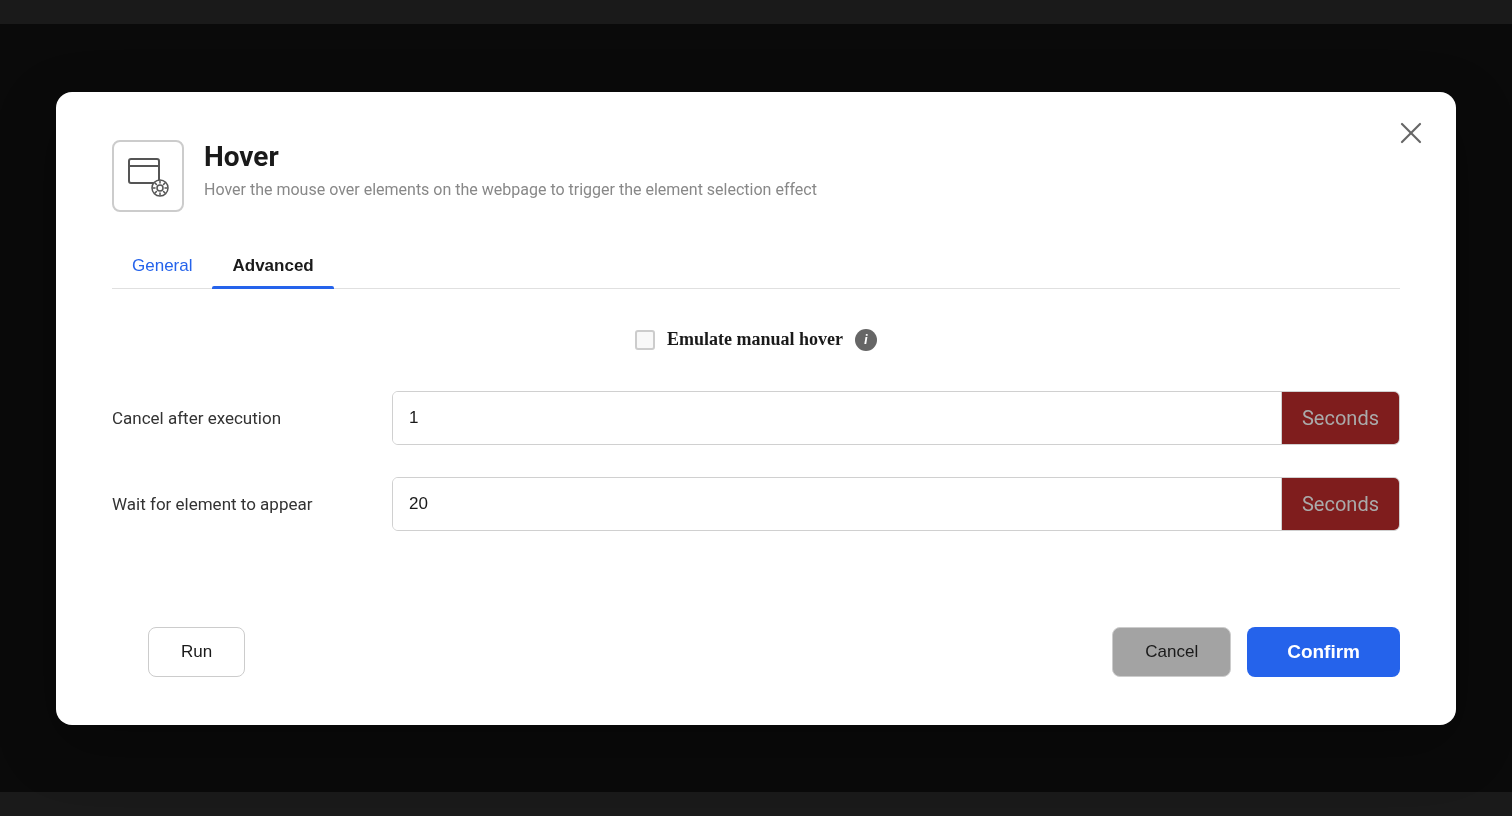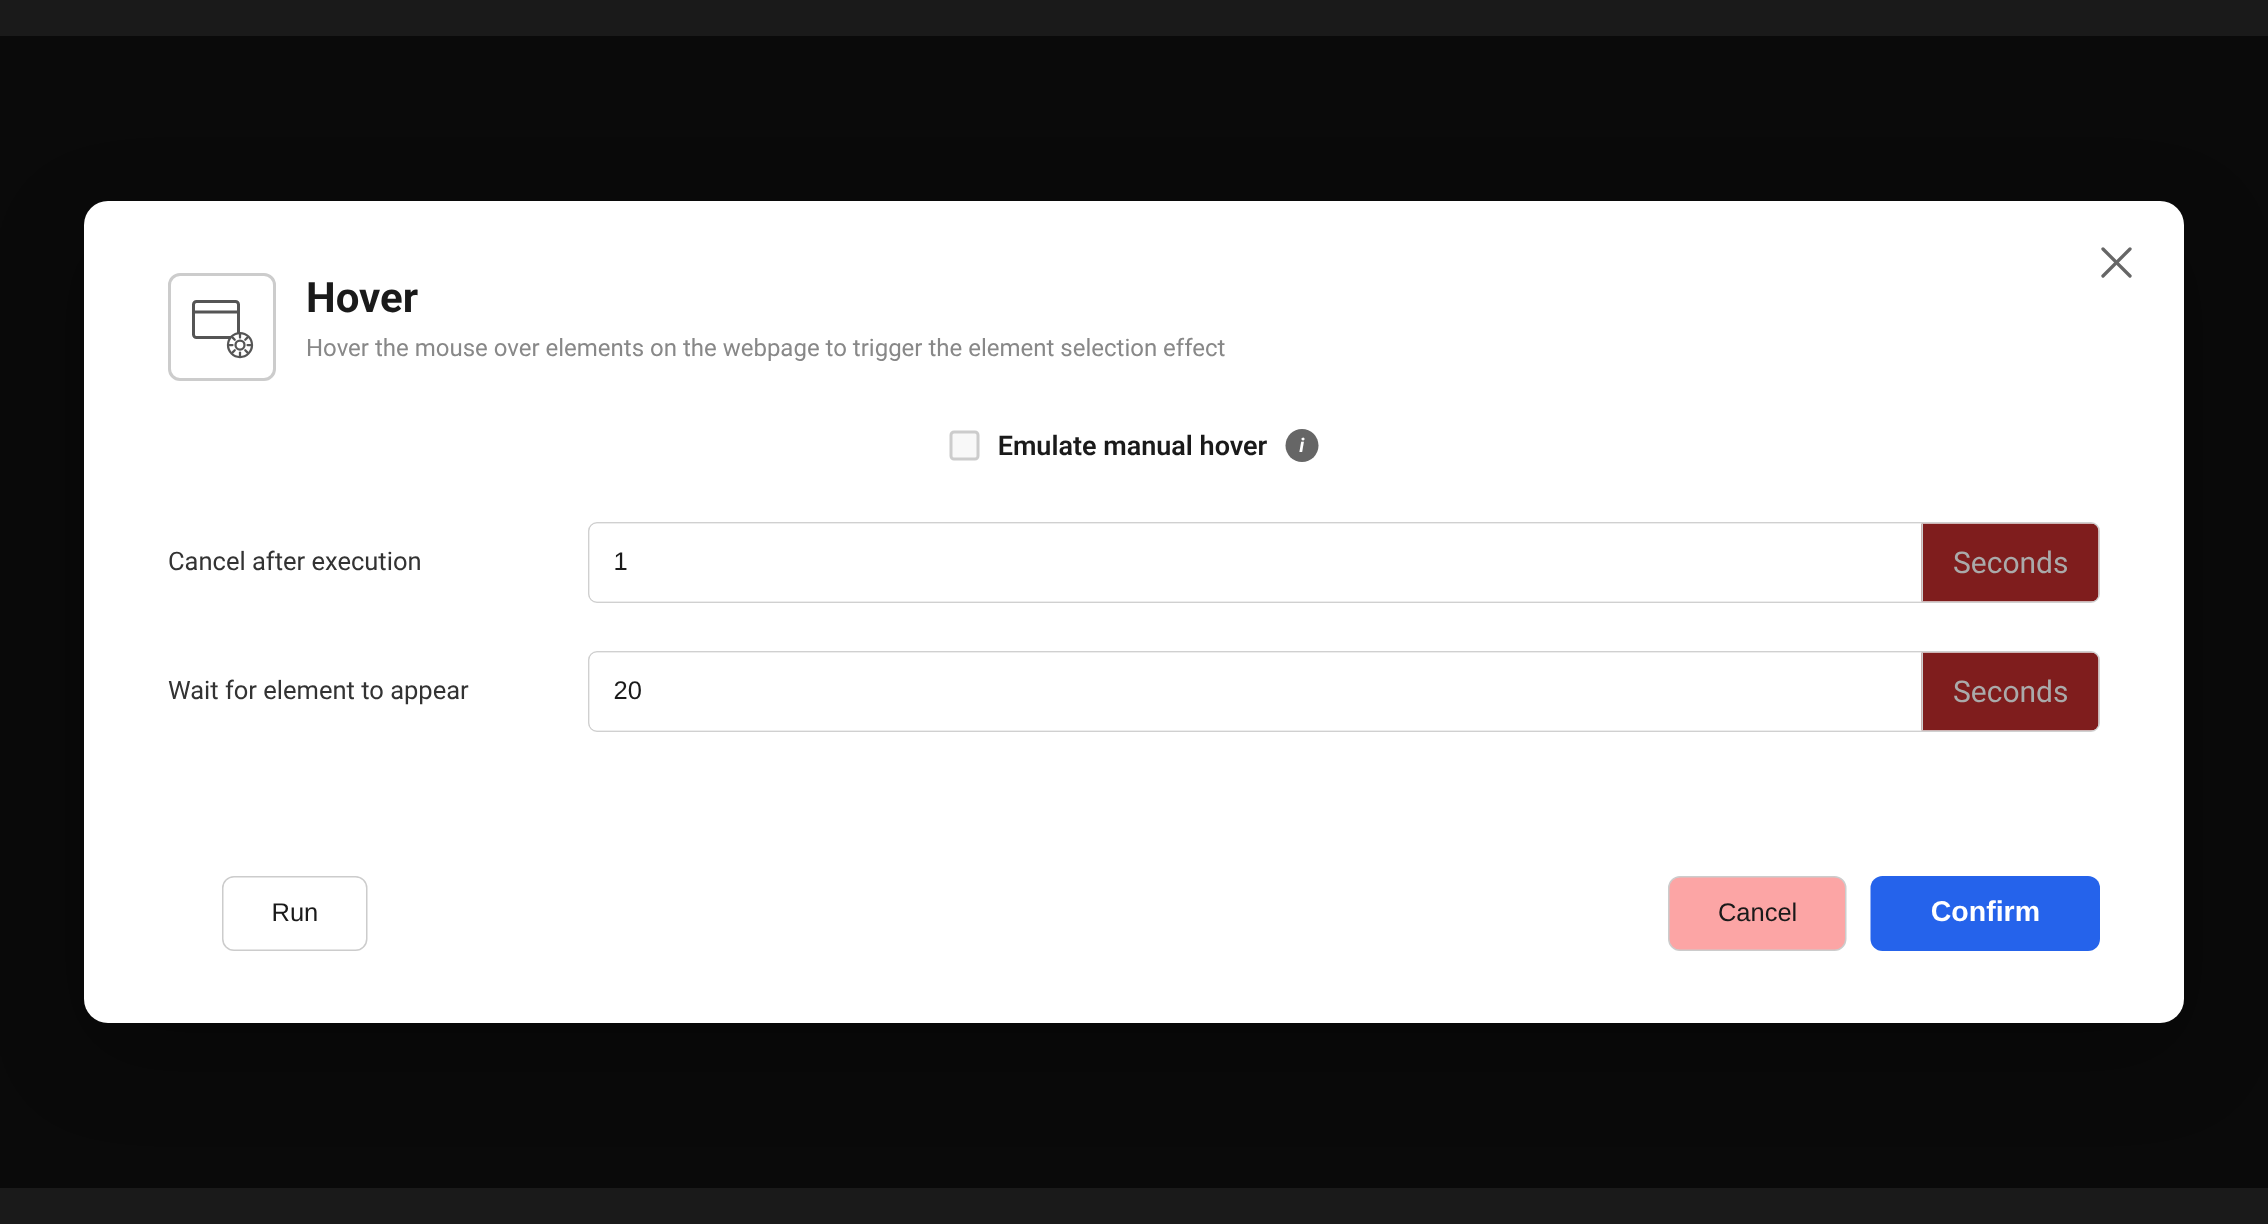--- a/index.html
+++ b/index.html
@@ -154,20 +154,21 @@
       border-radius: 3px;
       background: #f8f8f8;
       cursor: pointer;
       flex-shrink: 0;
     }
 
     .checkbox-label {
       font-size: 18px;
       font-weight: 600;
       color: #1a1a1a;
+      font-family: Liberation Serif, serif;
     }
 
     .info-icon {
       width: 22px;
       height: 22px;
       border-radius: 50%;
       background: #666;
       color: white;
       font-size: 13px;
       display: flex;
@@ -244,21 +245,21 @@
       display: flex;
       gap: 16px;
       align-items: center;
     }
 
     .cancel-button {
       padding: 14px 32px;
       font-size: 17px;
       border: 1.5px solid #ccc;
       border-radius: 8px;
-      background: #fca5a5;
+      background: #a3a3a3;
       cursor: pointer;
       color: #1a1a1a;
       font-weight: 500;
     }
 
     .confirm-button {
       padding: 14px 40px;
       font-size: 19px;
       border: none;
       border-radius: 8px;
@@ -299,20 +300,24 @@
           <line x1="38.9" y1="29.1" x2="37.5" y2="30.5" stroke="#555" stroke-width="1.5" stroke-linecap="round"></line>
           <line x1="30.5" y1="37.5" x2="29.1" y2="38.9" stroke="#555" stroke-width="1.5" stroke-linecap="round"></line>
         </svg>
       </div>
       <div class="dialog-title-area">
         <div class="dialog-title">Hover</div>
         <div class="dialog-subtitle">Hover the mouse over elements on the webpage to trigger the element selection effect</div>
       </div>
     </div>
 
+    <div class="tabs">
+      <button class="tab">General</button>
+      <button class="tab active">Advanced</button>
+    </div>
 
     <div class="content-area">
 
       <div class="emulate-hover-row">
         <div class="checkbox-wrapper">
           <div class="checkbox"></div>
           <span class="checkbox-label">Emulate manual hover</span>
         </div>
         <div class="info-icon">i</div>
       </div>

